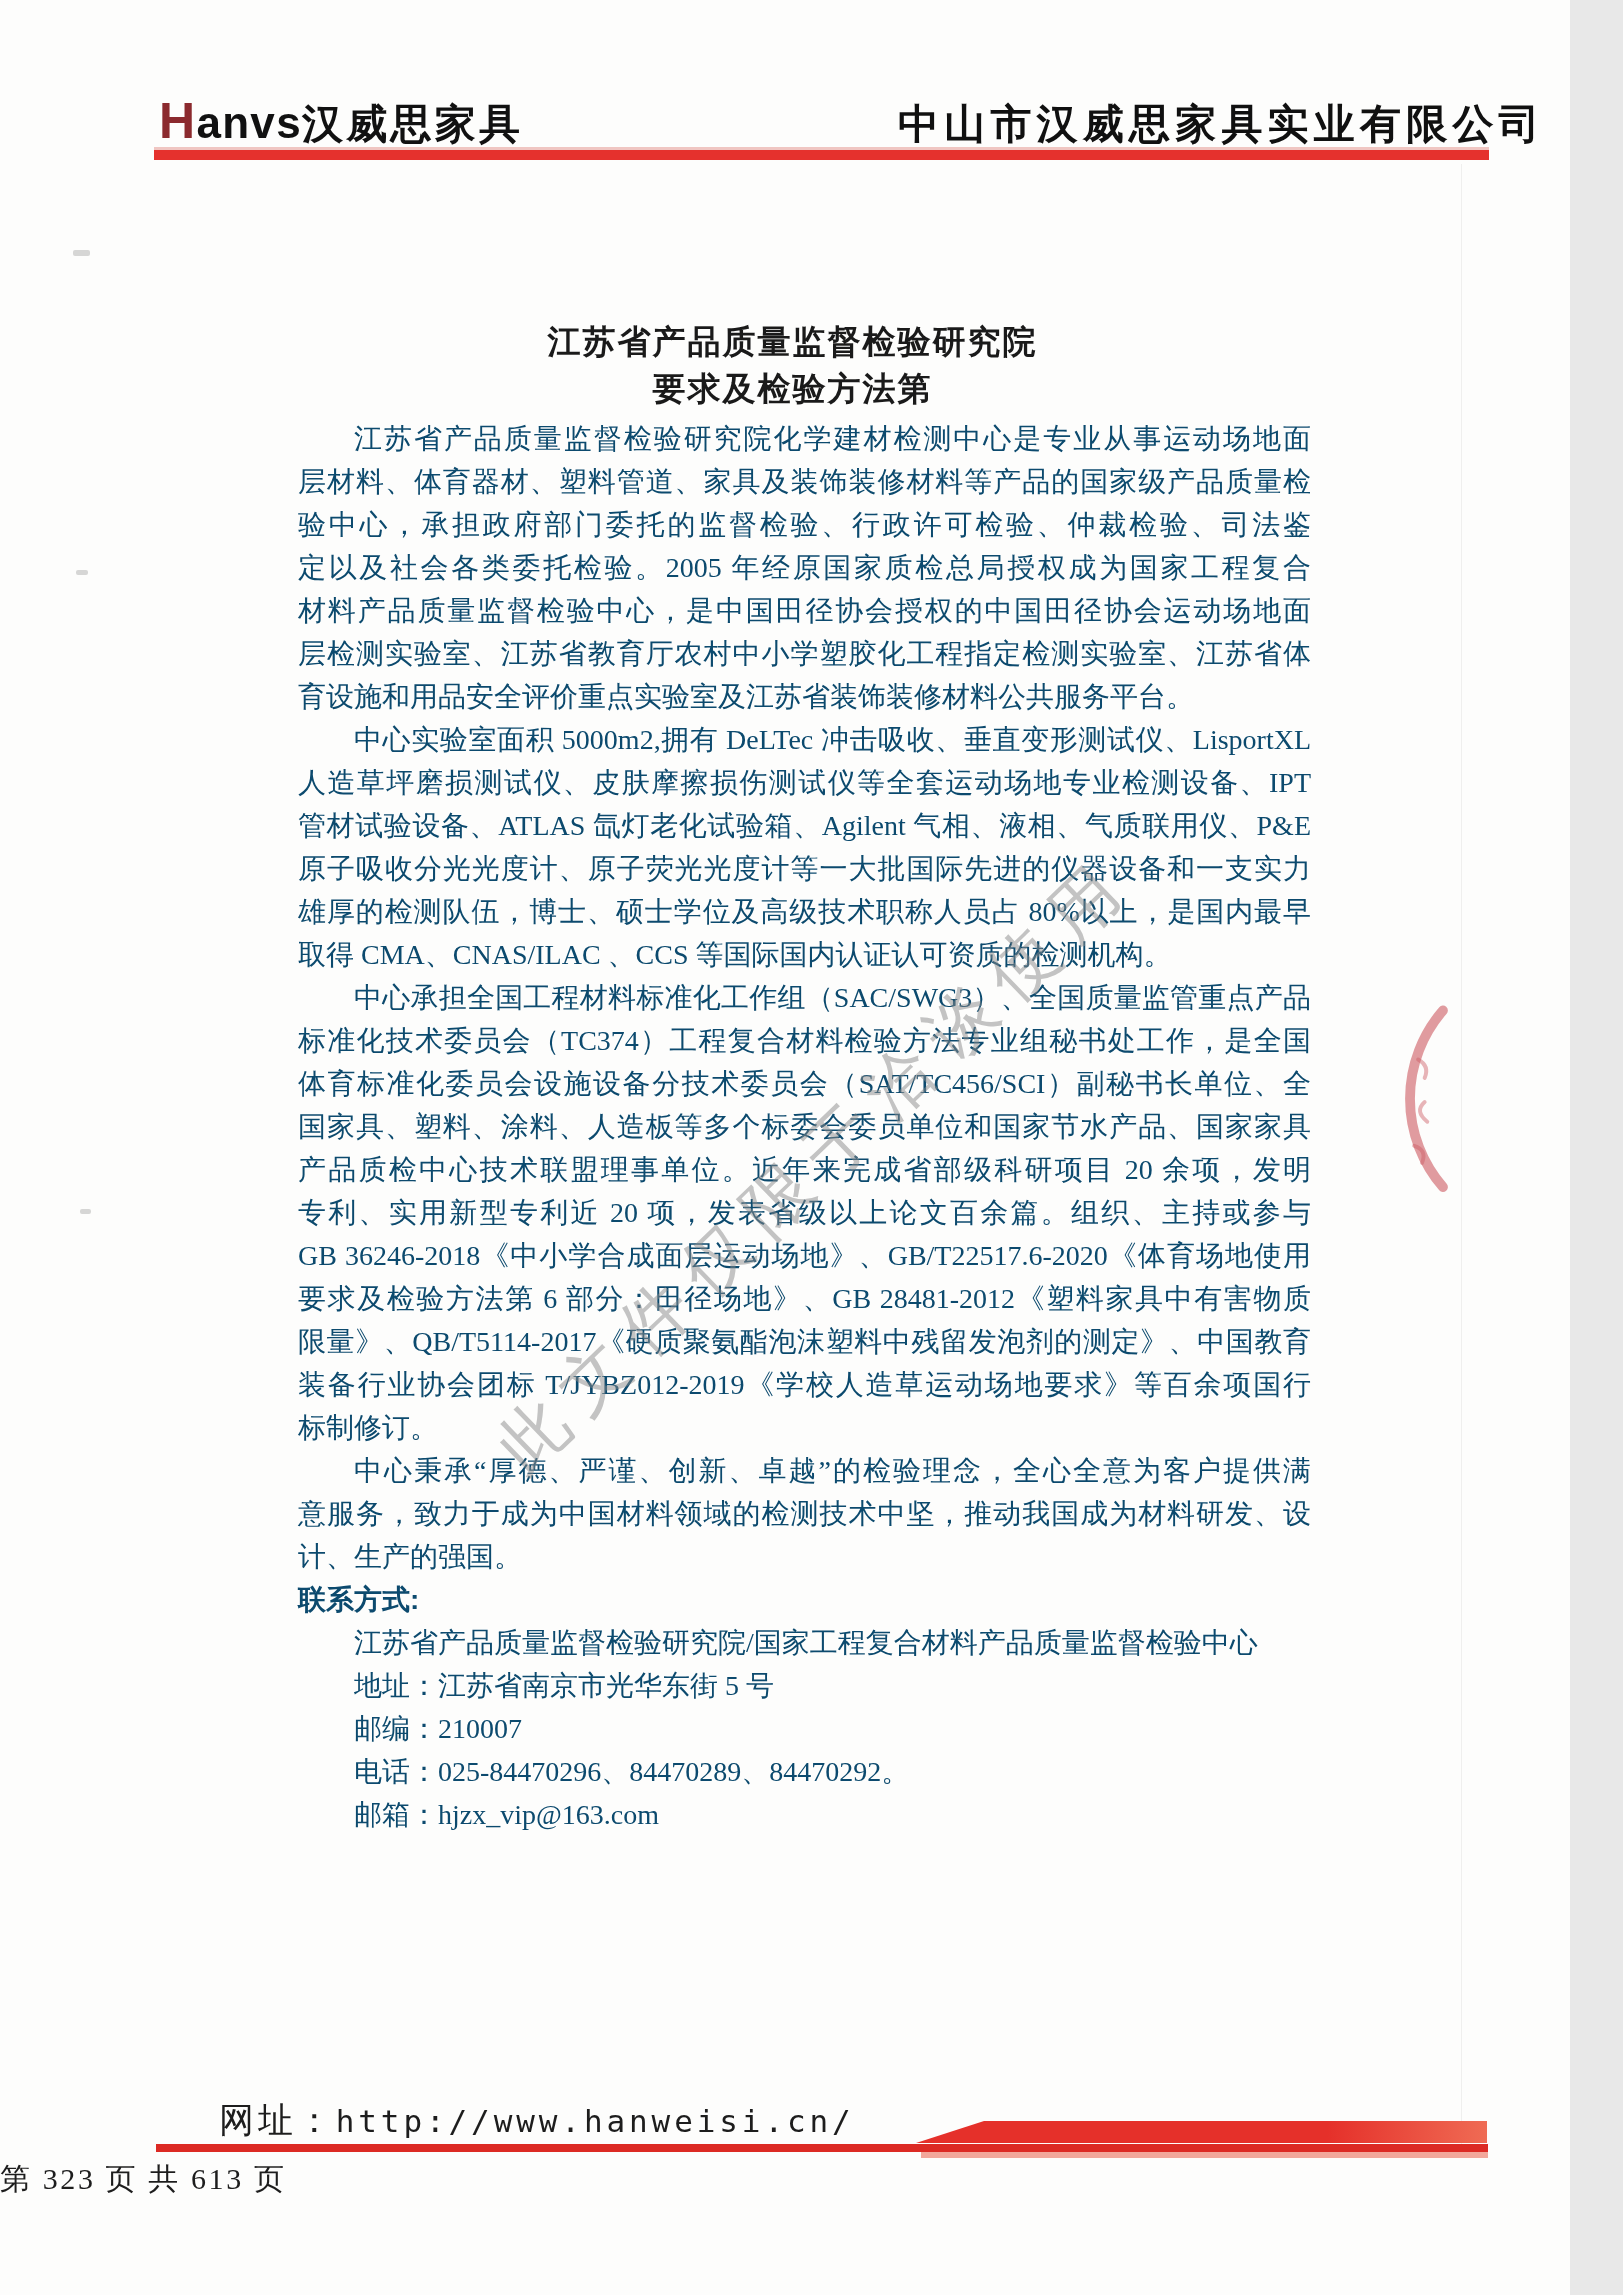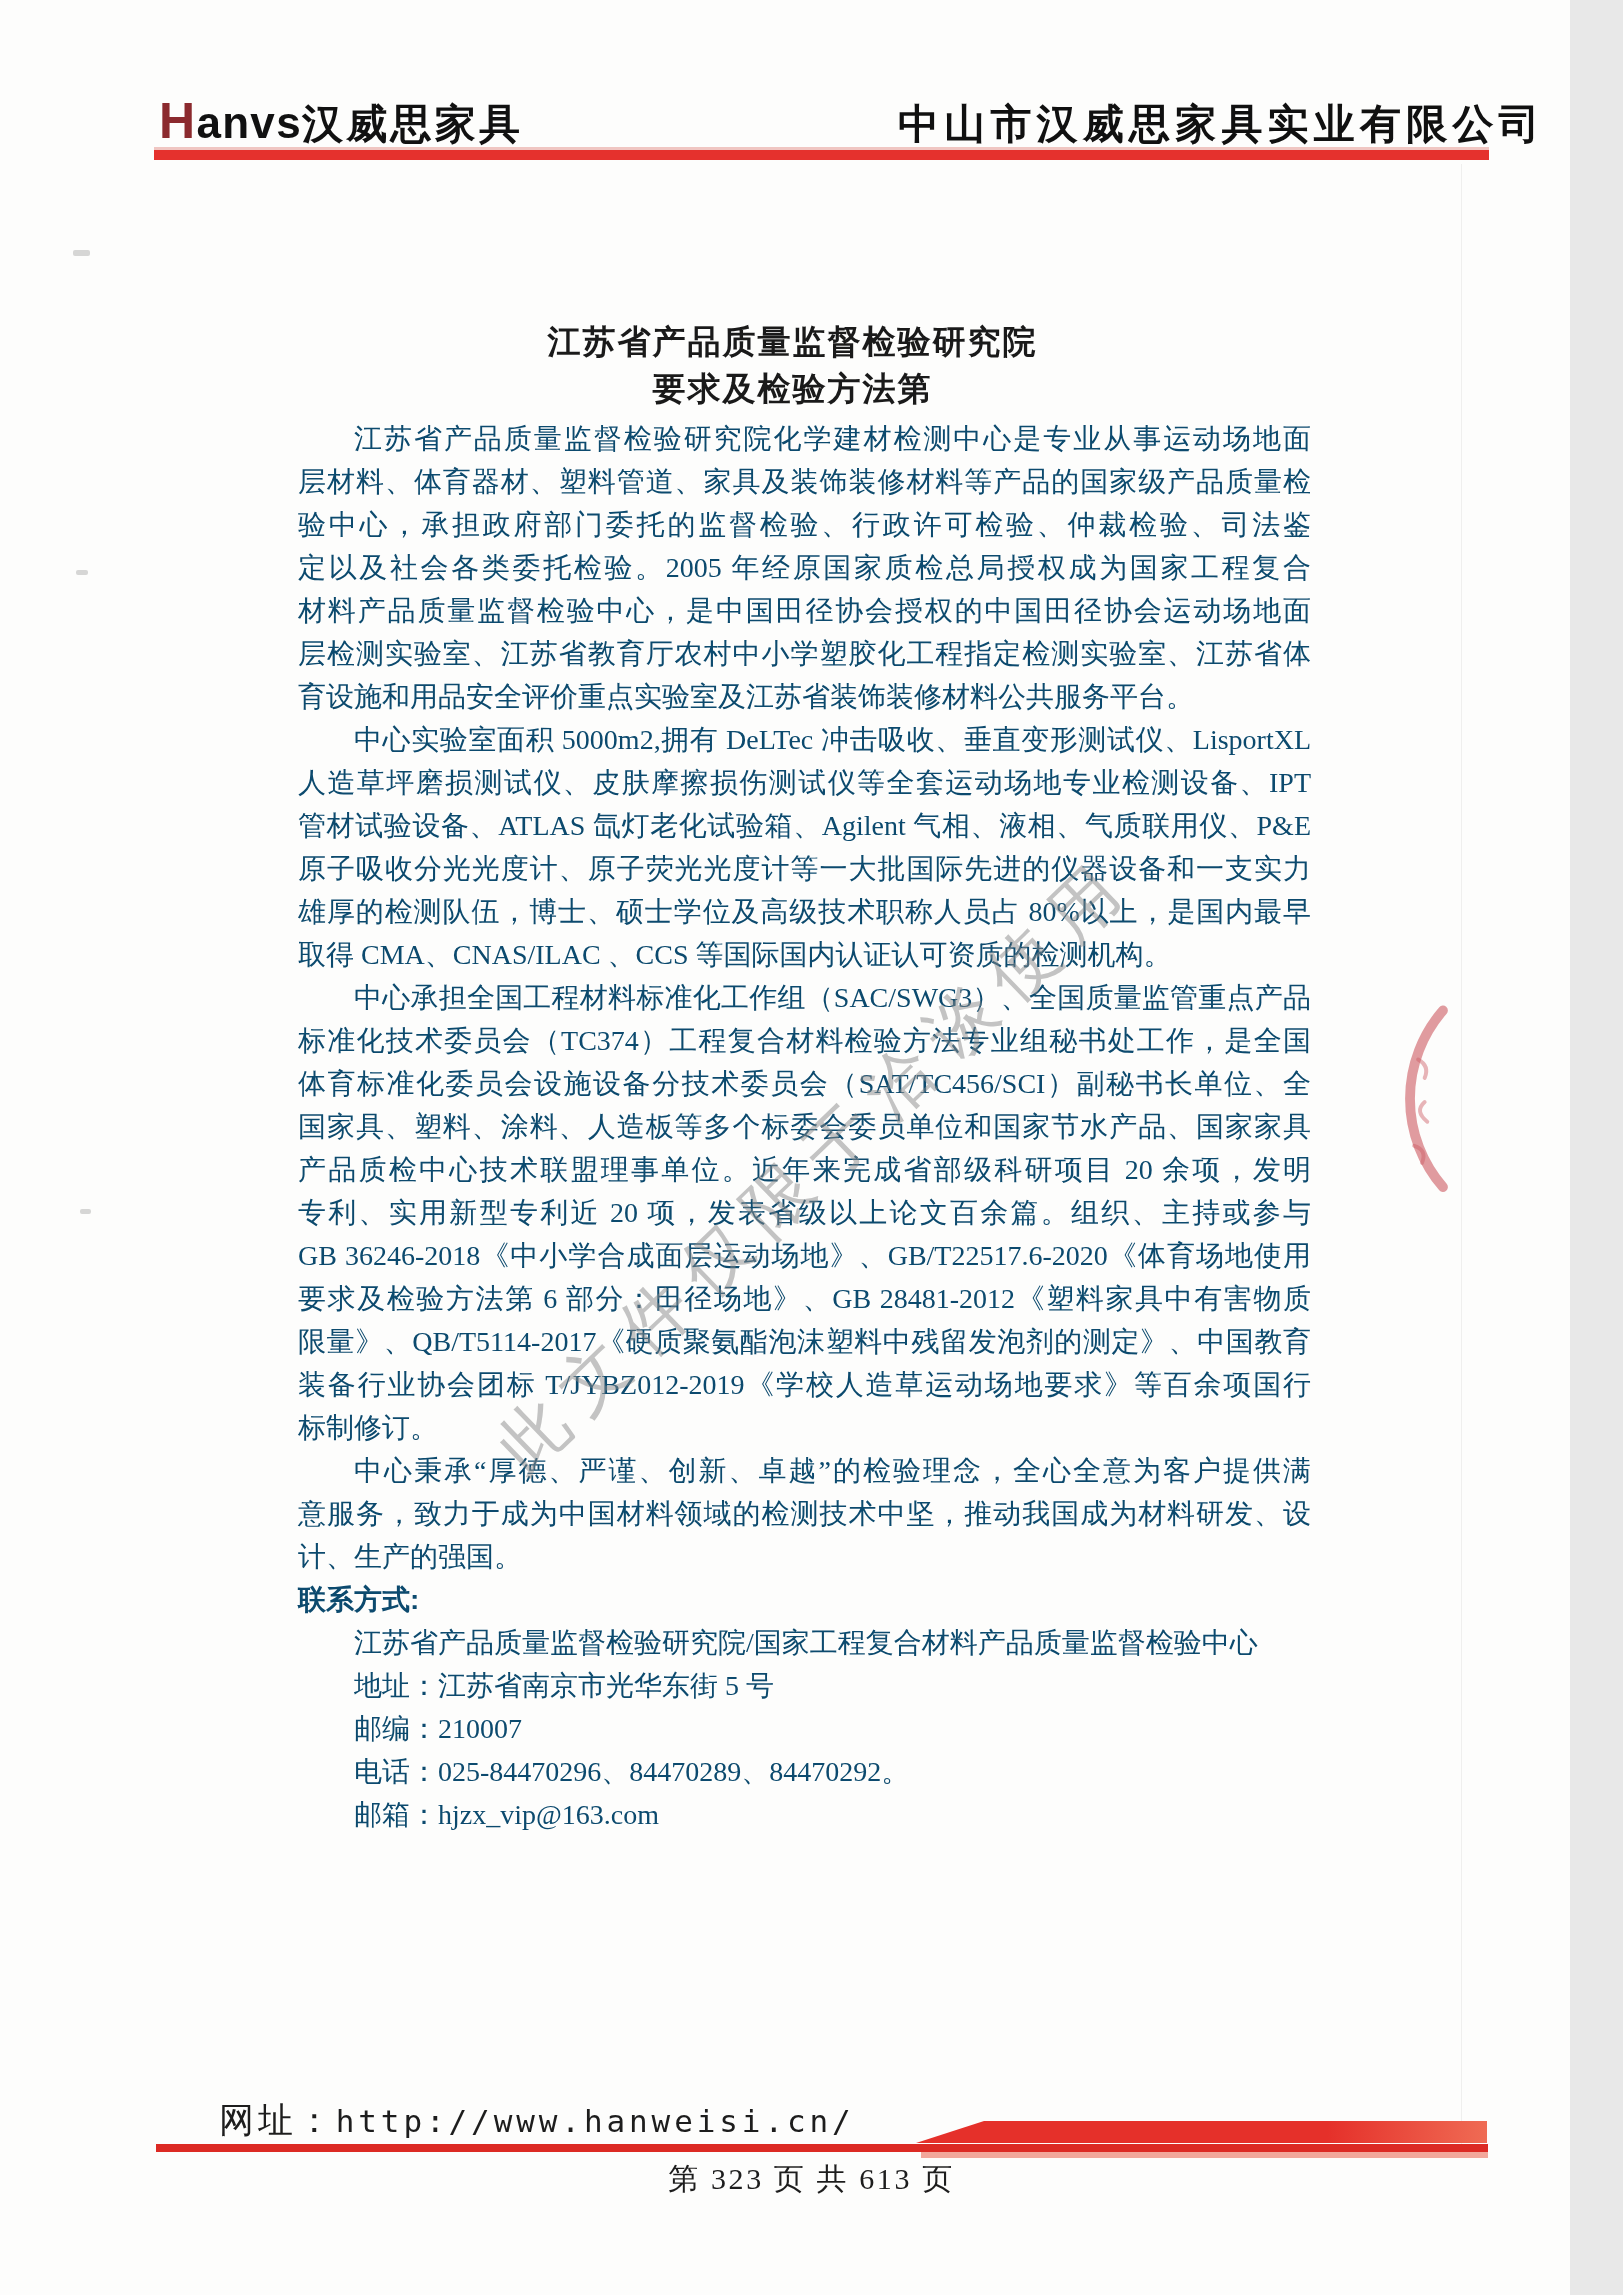--- a/index.html
+++ b/index.html
@@ -82,21 +82,21 @@
     position:absolute;left:916px;top:2121px;width:571px;height:22px;
     background:linear-gradient(90deg,#e5302a 0%,#e5302a 72%,#ef6b54 100%);
     clip-path:polygon(68px 0, 100% 0, 100% 100%, 0 100%);
   }
   .footer-band-lite{
     position:absolute;left:921px;top:2152px;width:567px;height:5.9px;
     background:#f2a79b;
   }
   .page-num{
     position:absolute;left:0;top:2159px;width:1623px;
-    text-align:center;font-size:30px;letter-spacing:2.6px;color:#1d1d1d;
+    font-size:30px;letter-spacing:2.6px;color:#1d1d1d;
   }
 </style>
 </head>
 <body>
 
 <div class="page">
 
   <div class="logo">
     <span class="latin"><span class="h-cap">H</span><span>anvs</span></span><span class="cjk">汉威思家具</span>
   </div>

